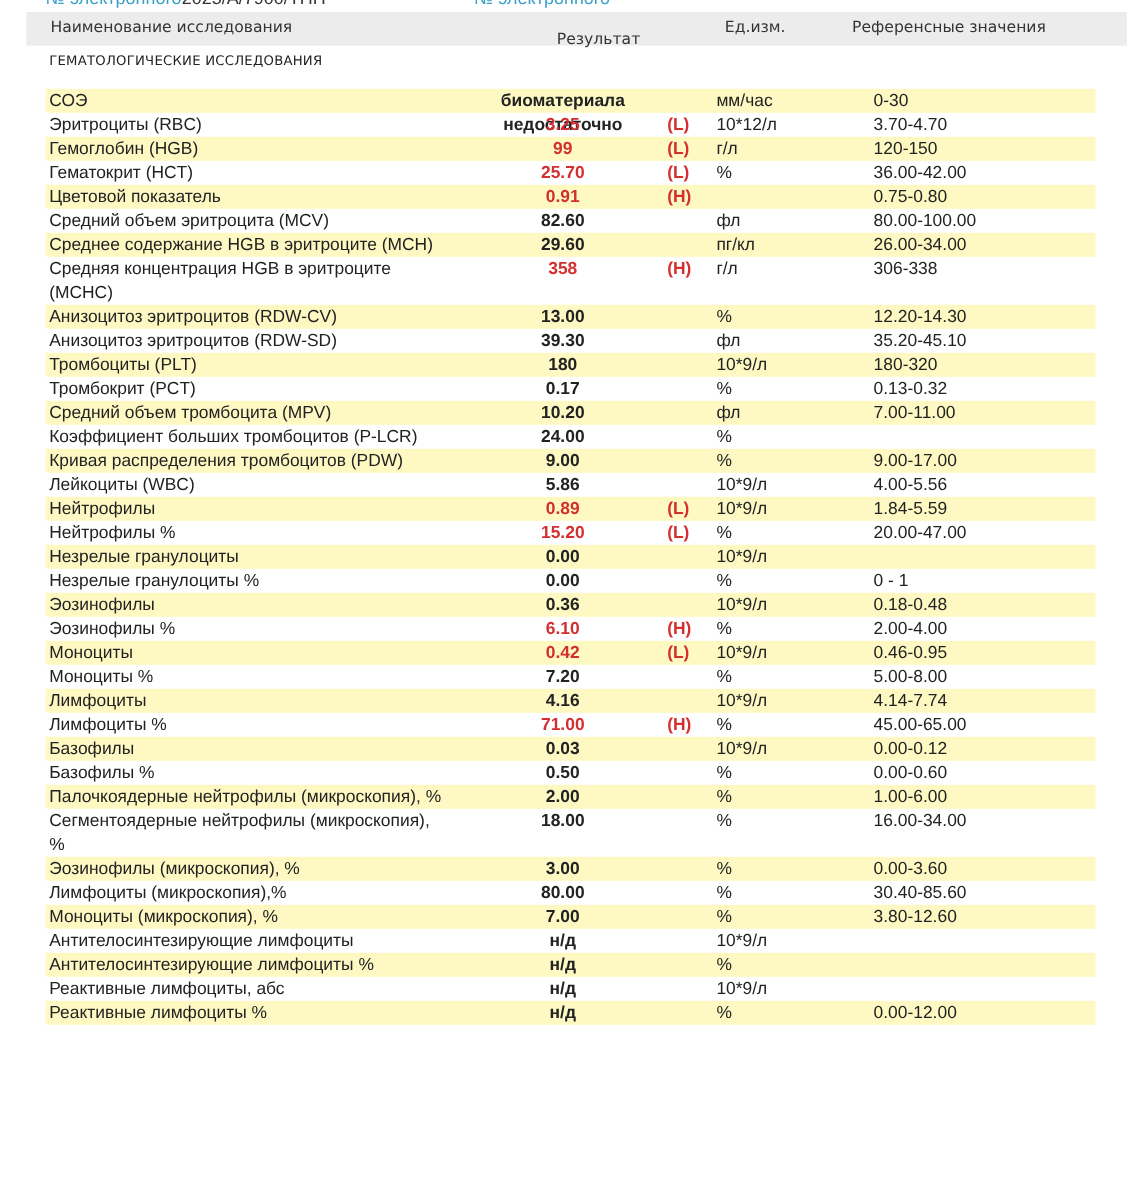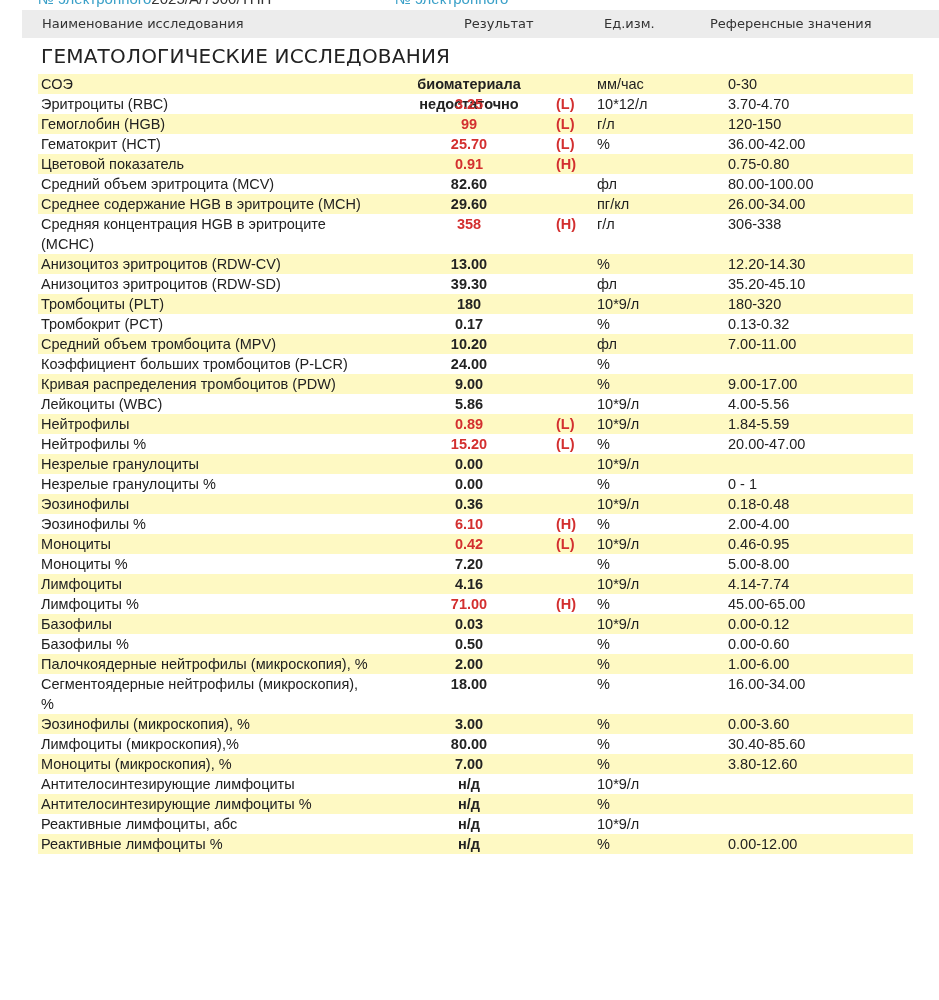--- a/index.html
+++ b/index.html
@@ -13,26 +13,26 @@
     }
     .topcut .lnk { color: #3aa0c8; }
     .topcut .dark { color: #333; }
     .topcut .lnk2 { color: #3aa0c8; position: absolute; left: 357px; }
     .hdr {
       position: absolute; top: 10px; left: 22px; width: 891px; height: 28px;
       background: #ececec; font-family: "DejaVu Sans", sans-serif; font-size: 13px; color: #333; padding-left: 44px;
     }
     .hdr span { position: absolute; top: 6px; white-space: nowrap; }
     .hdr .c1 { left: 20px; }
-    .hdr .c2 { left: 442px; }
+    .hdr .c2 { left: 442px; margin-top: 10px; }
     .hdr .c3 { left: 582px; }
     .hdr .c4 { left: 688px; }
     .section {
       position: absolute; top: 44px; left: 41px;
-      font-family: "DejaVu Sans", sans-serif; font-size: 20px; color: #222; letter-spacing: 0.2px;
+      font-family: "DejaVu Sans", sans-serif; font-size: 11px; color: #222; letter-spacing: 0.2px;
     }
     .table { position: absolute; top: 74px; left: 38px; width: 875px; }
     .row { position: relative; font-size: 14.5px; line-height: 20px; }
     .row.alt { background: #fef9c3; }
     .row .name { display: block; width: 330px; padding-left: 3px; color: #222; }
     .row .res {
       position: absolute; top: 0; right: 374px; text-align: center; font-weight: bold; color: #222; width: 140px;
     }
     .row .res.abn { color: #d32f2f; }
     .row .flag { position: absolute; top: 0; left: 518px; font-weight: bold; color: #d32f2f; }

